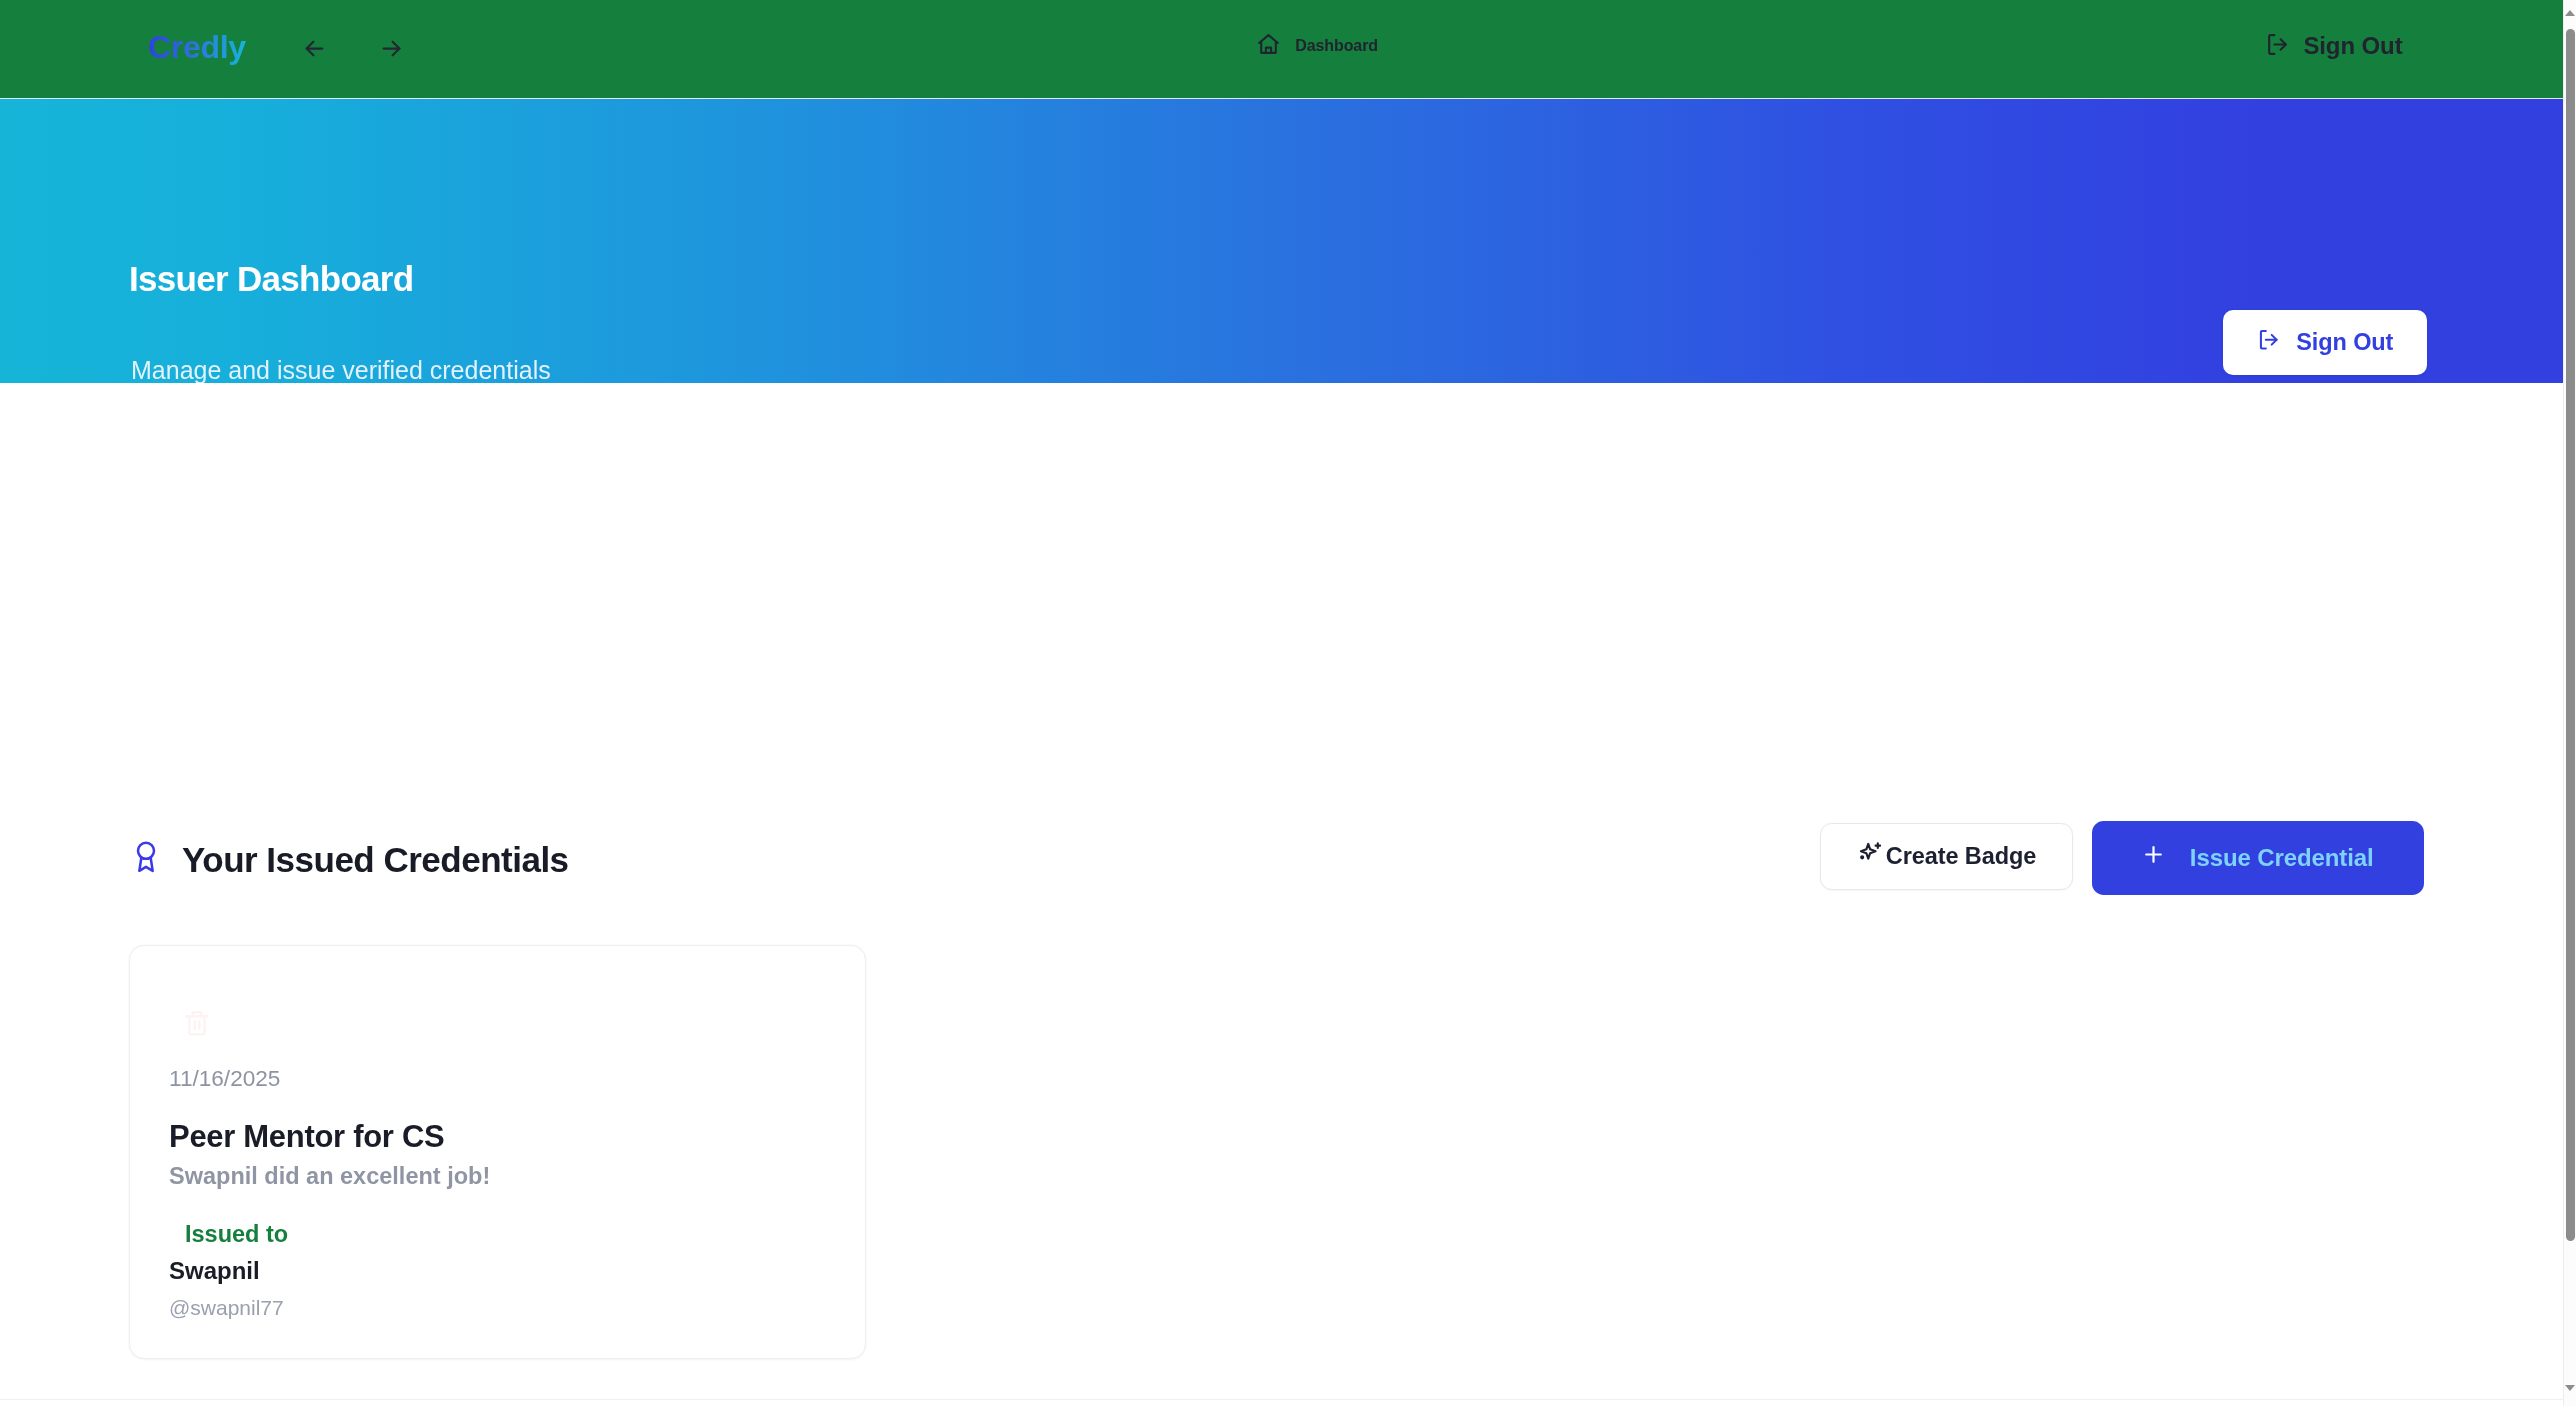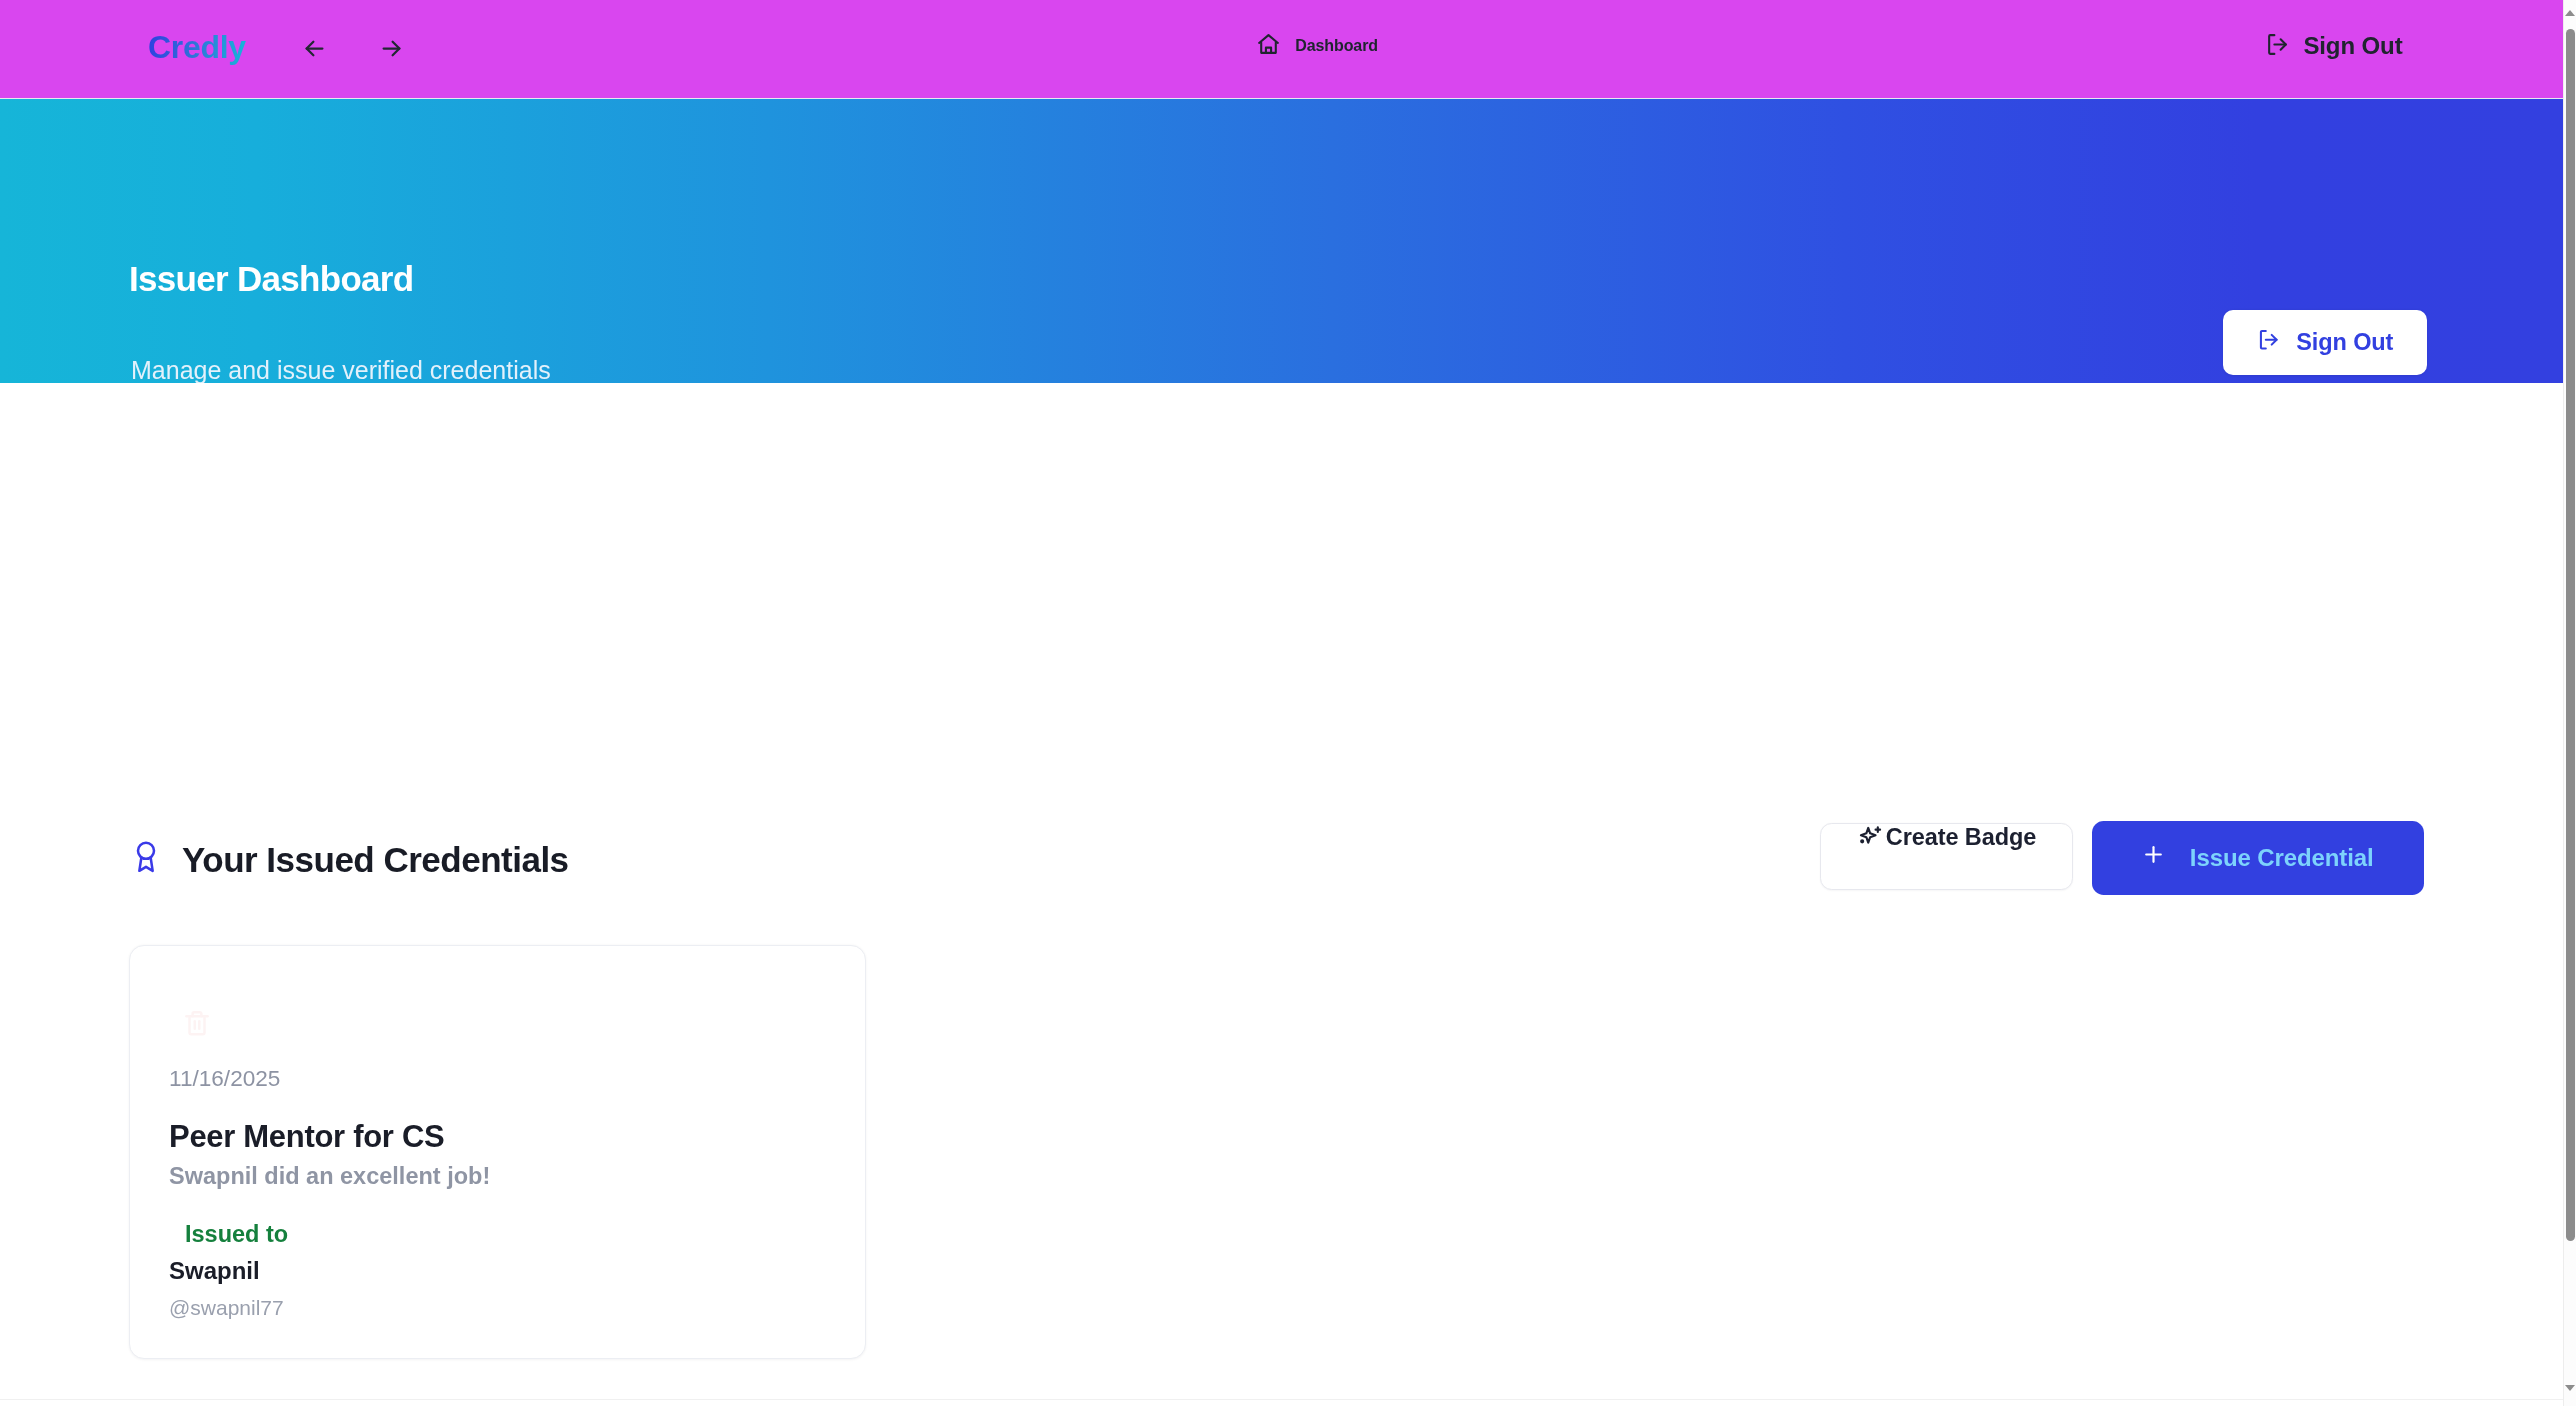--- a/index.html
+++ b/index.html
@@ -27,21 +27,21 @@
     height: 1407px;
     background: #ffffff;
     overflow: hidden;
   }
 
   
   .topbar {
     position: relative;
     height: 99px;
     width: 100%;
-    background: #d946ef;
+    background: #15803d;
     border-bottom: 1.7px solid #e6e9ef;
     display: flex;
     align-items: center;
   }
 
   .brand {
     position: absolute;
     left: 148px;
     top: 28.5px;
     font-size: 32px;
@@ -195,20 +195,21 @@
     gap: 18.5px;
   }
 
   .btn-create {
     width: 253px;
     height: 67px;
     background: #ffffff;
     border: 1.7px solid #e7e8ee;
     border-radius: 11.7px;
     display: flex;
+    align-items: center;
     justify-content: center;
     gap: 2px;
     color: #1c2030;
     font-size: 23.5px;
     font-weight: 600;
     font-family: "Liberation Sans", "DejaVu Sans", sans-serif;
     letter-spacing: -0.1px;
     cursor: pointer;
     margin-top: 10px;
     box-shadow: 0 0.8px 1.7px rgba(16,24,40,0.04);

